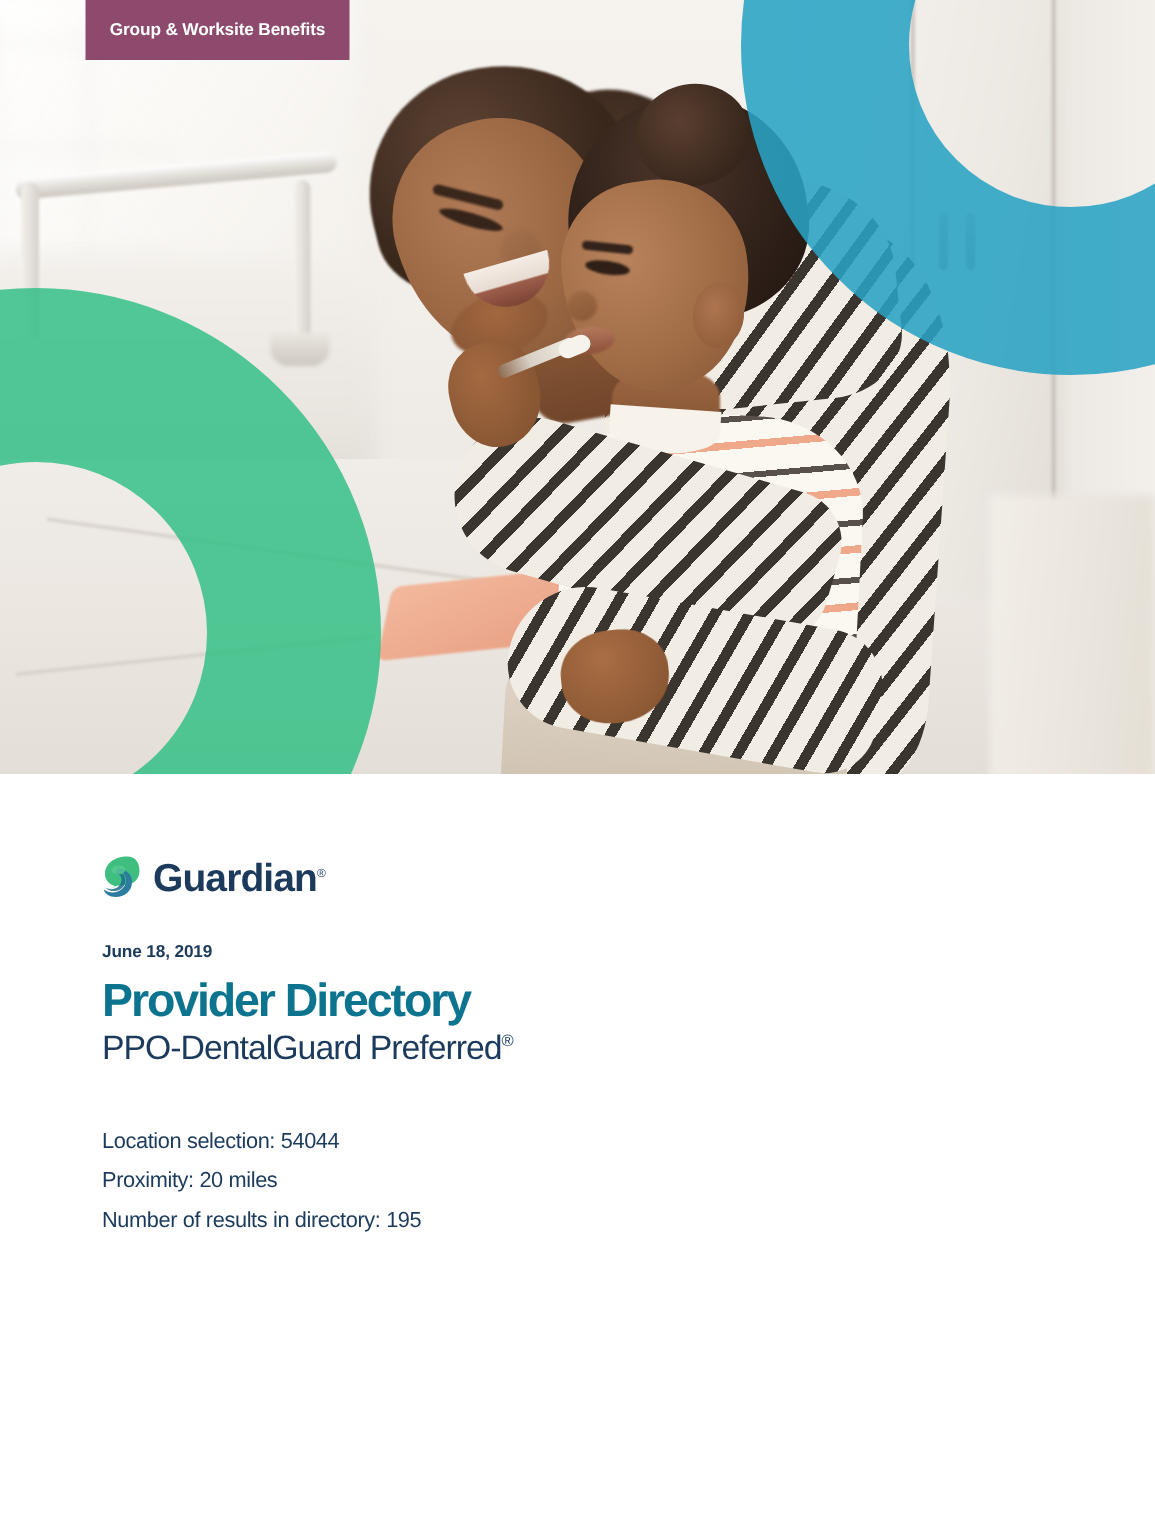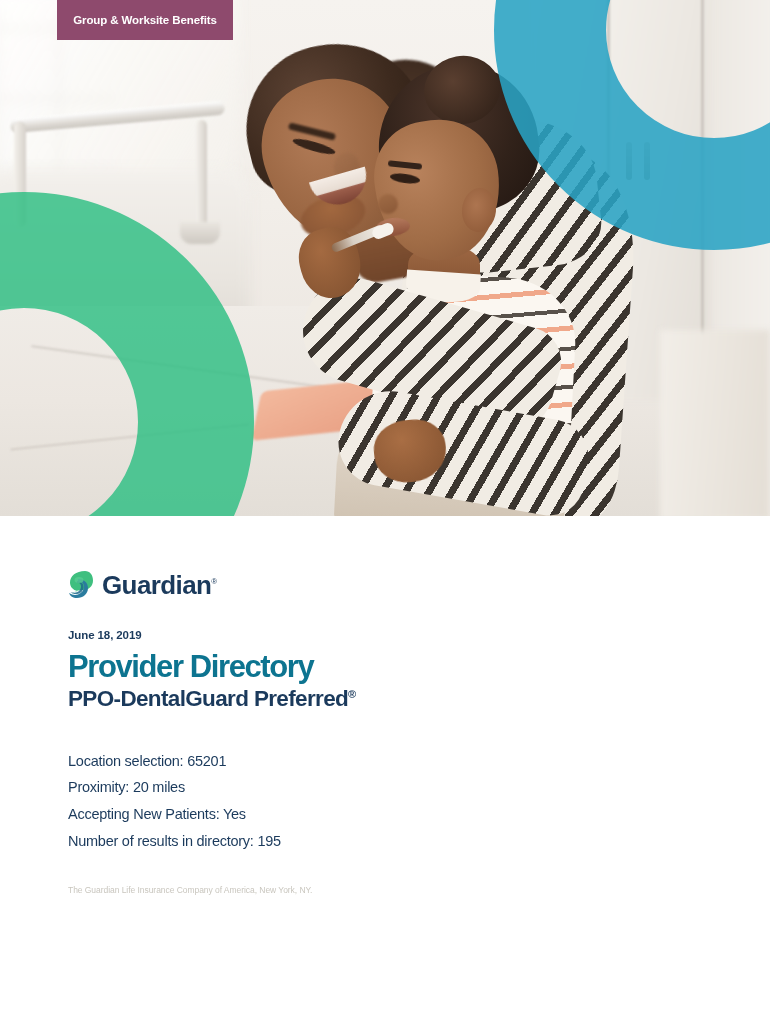--- a/index.html
+++ b/index.html
@@ -558,21 +558,21 @@
     font-size: 31px;
     font-weight: bold;
     color: #0d7490;
     letter-spacing: -1.4px;
     line-height: 1.05;
   }
 
   .subtitle {
     margin-top: 1px;
     font-size: 22.5px;
-    font-weight: bold;
+    font-weight: normal;
     color: #1b3a5c;
     letter-spacing: -0.65px;
     line-height: 1.2;
   }
   .subtitle sup { font-size: 11px; vertical-align: super; }
 
   .details { margin-top: 36px; }
   .detail-line {
     font-size: 14.5px;
     color: #1b3a5c;
@@ -666,22 +666,20 @@
       <span class="logo-word"><span>Guardian</span><span class="logo-reg">®</span></span>
     </div>
 
     <div class="date">June 18, 2019</div>
 
     <h1 class="title">Provider Directory</h1>
 
     <h2 class="subtitle"><span>PPO-DentalGuard Preferred</span><sup>®</sup></h2>
 
     <div class="details">
-      <div class="detail-line">Location selection: 65201</div>
+      <div class="detail-line">Location selection: 54044</div>
       <div class="detail-line">Proximity: 20 miles</div>
-      <div class="detail-line">Accepting New Patients:  Yes</div>
       <div class="detail-line">Number of results in directory: 195</div>
     </div>
 
-    <div class="disclaimer">The Guardian Life Insurance Company of America, New York, NY.</div>
 
   </div>
 </div>
 
 </body></html>

